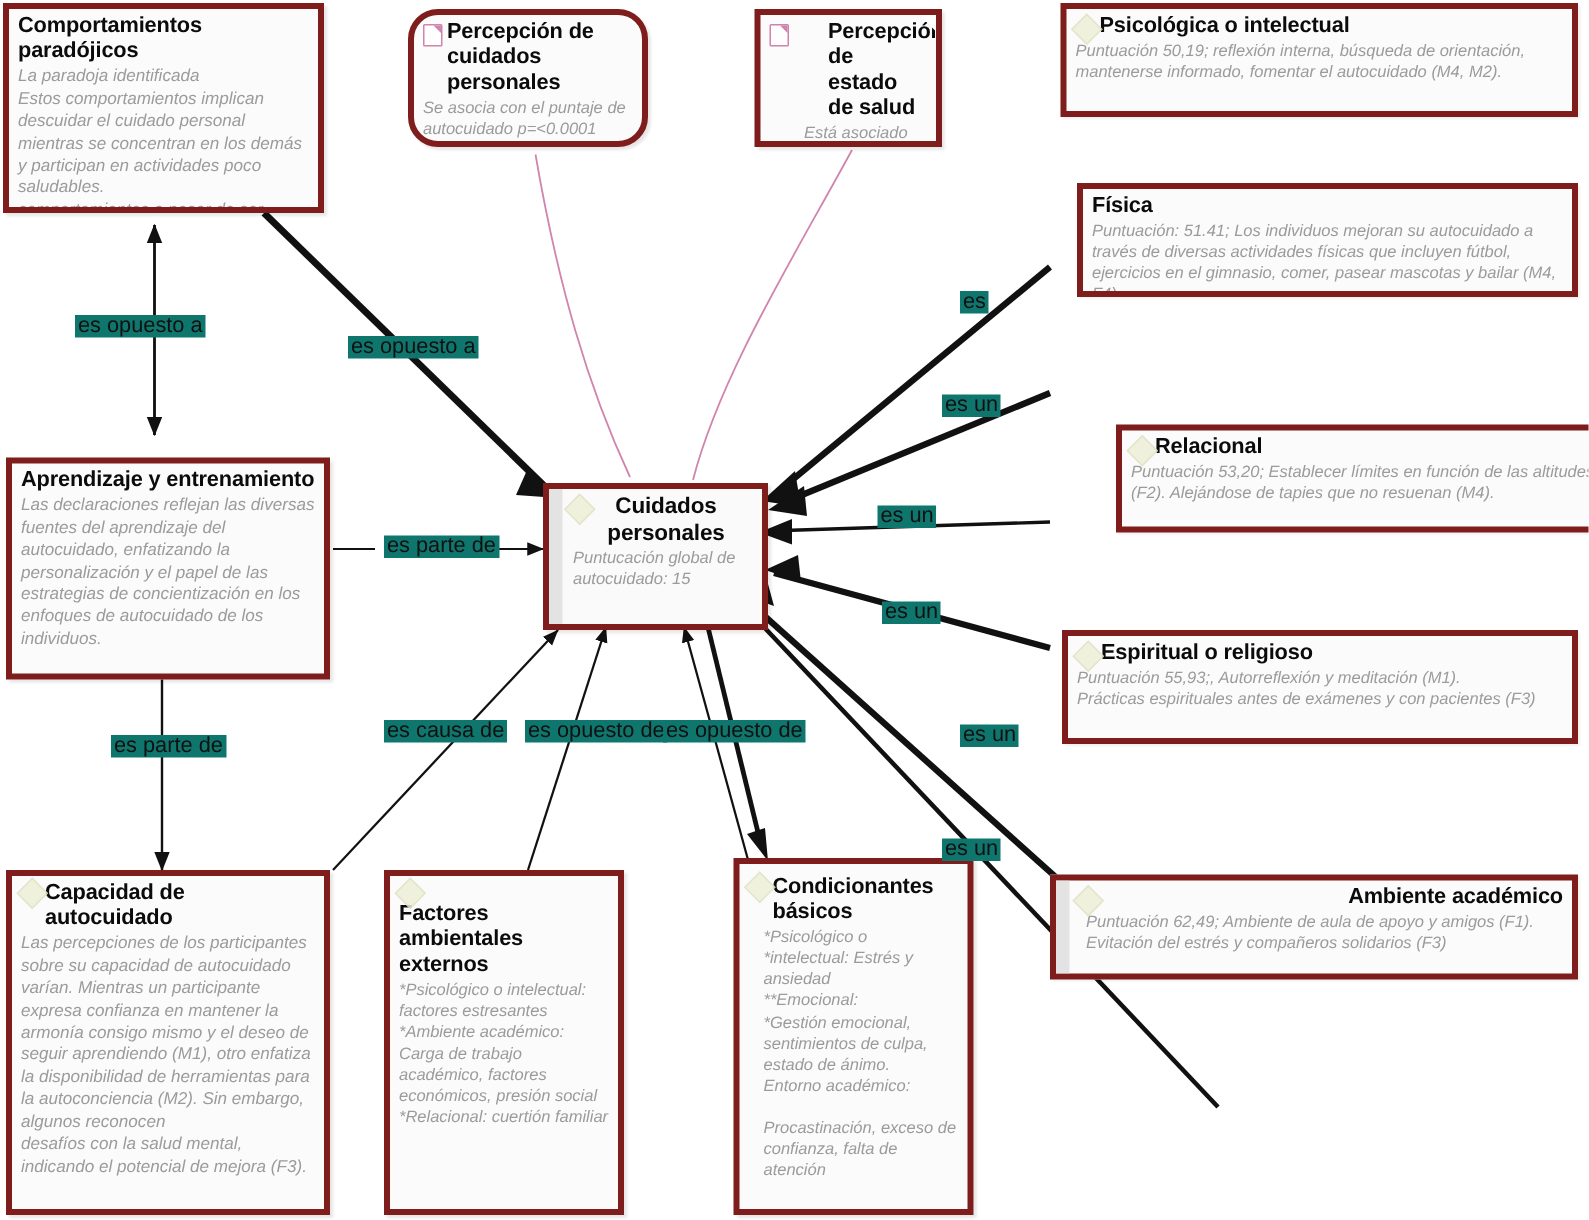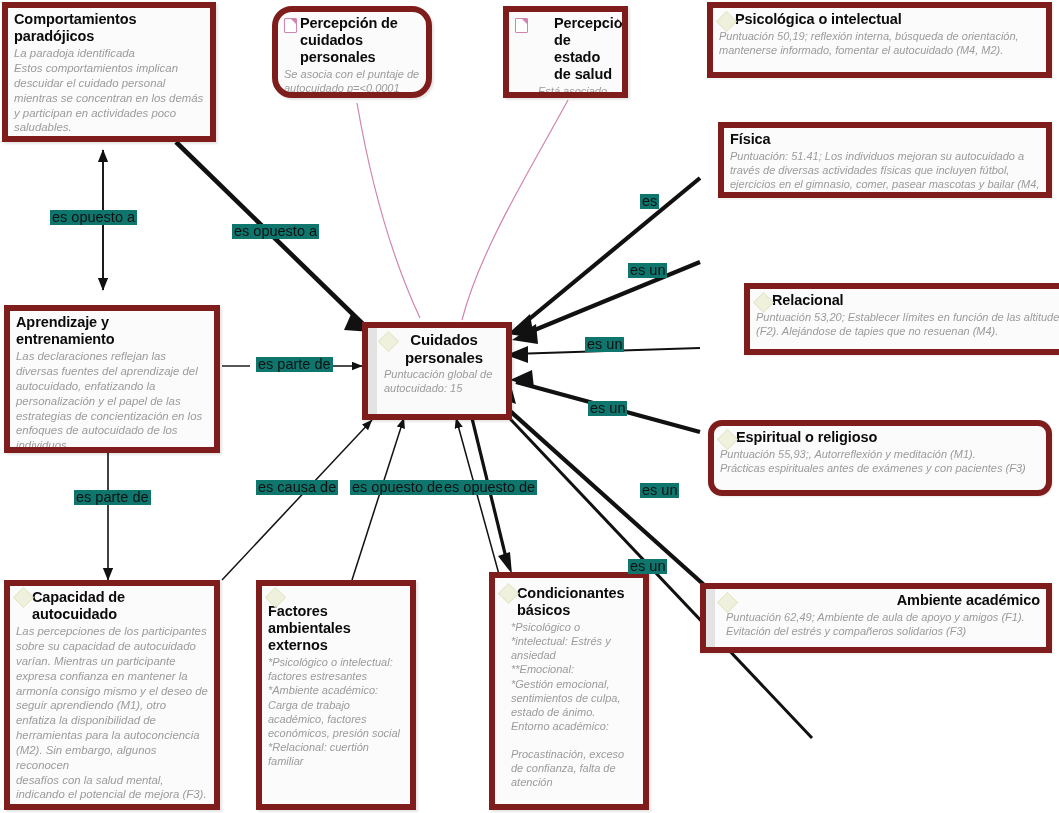--- a/index.html
+++ b/index.html
@@ -8,21 +8,21 @@
     width:1059px;height:813px;position:relative;overflow:hidden;
     color:#111;
   }
   #canvas{position:absolute;left:0;top:0;width:1059px;height:813px;}
   svg.edges{position:absolute;left:0;top:0;width:1059px;height:813px;pointer-events:none;}
 
   
   .node{
     position:absolute;
     background:#fbfbfb;
-    border:6px solid #7f1d1d;
+    border:4px solid #7f1d1d;
     box-sizing:border-box;
     box-shadow:2px 2px 2px rgba(0,0,0,0.10);
     padding:3px 6px 4px 6px;
     overflow:hidden;
   }
   .node .ttl{
     font-weight:bold;
     font-size:14.5px;
     line-height:1.18;
     color:#0b0b0b;
@@ -179,21 +179,21 @@
     <div class="ttl">Física</div>
     <div class="body sm">Puntuación: 51.41; Los individuos mejoran su autocuidado a través de diversas actividades físicas que incluyen fútbol, ejercicios en el gimnasio, comer, pasear mascotas y bailar (M4, F4).</div>
   </div>
 
   <div class="node flat" style="left:708px;top:283px;width:344px;height:72px;margin-left:36px;">
     <span class="mk"></span>
     <div class="ttl indent">Relacional</div>
     <div class="body sm">Puntuación 53,20; Establecer límites en función de las altitudes (F2). Alejándose de tapies que no resuenan (M4).</div>
   </div>
 
-  <div class="node flat" style="left:708px;top:420px;width:344px;height:76px;border-radius:14px;">
+  <div class="node flat" style="left:708px;top:420px;width:344px;height:76px;">
     <span class="mk"></span>
     <div class="ttl indent">Espiritual o religioso</div>
     <div class="body sm">Puntuación 55,93;, Autorreflexión y meditación (M1).
 Prácticas espirituales antes de exámenes y con pacientes (F3)</div>
   </div>
 
   <div class="node flat" style="left:700px;top:583px;width:352px;height:70px;">
     <span class="tab"></span>
     <span class="mk" style="left:14px;"></span>
     <div class="ttl" style="padding-left:20px;text-align:right;">Ambiente académico</div>

